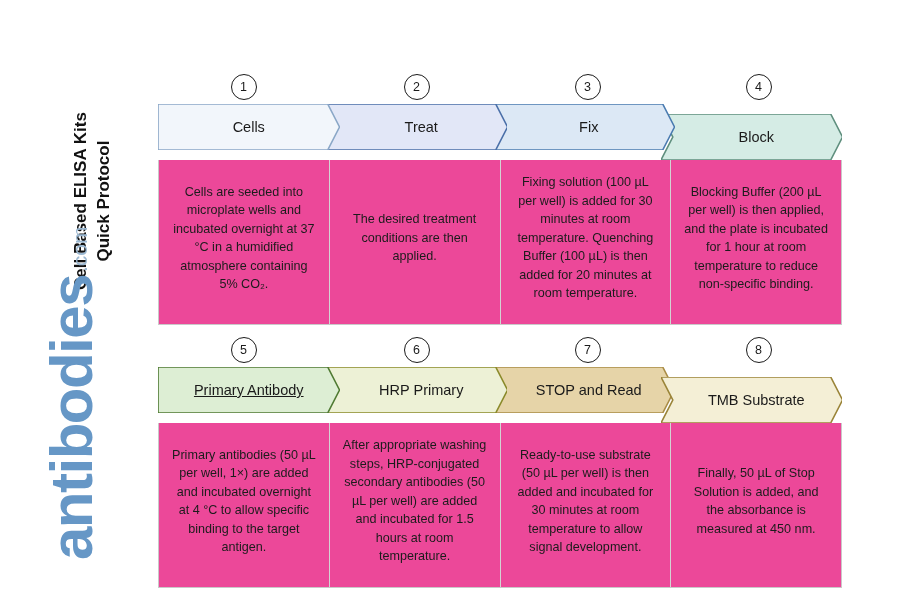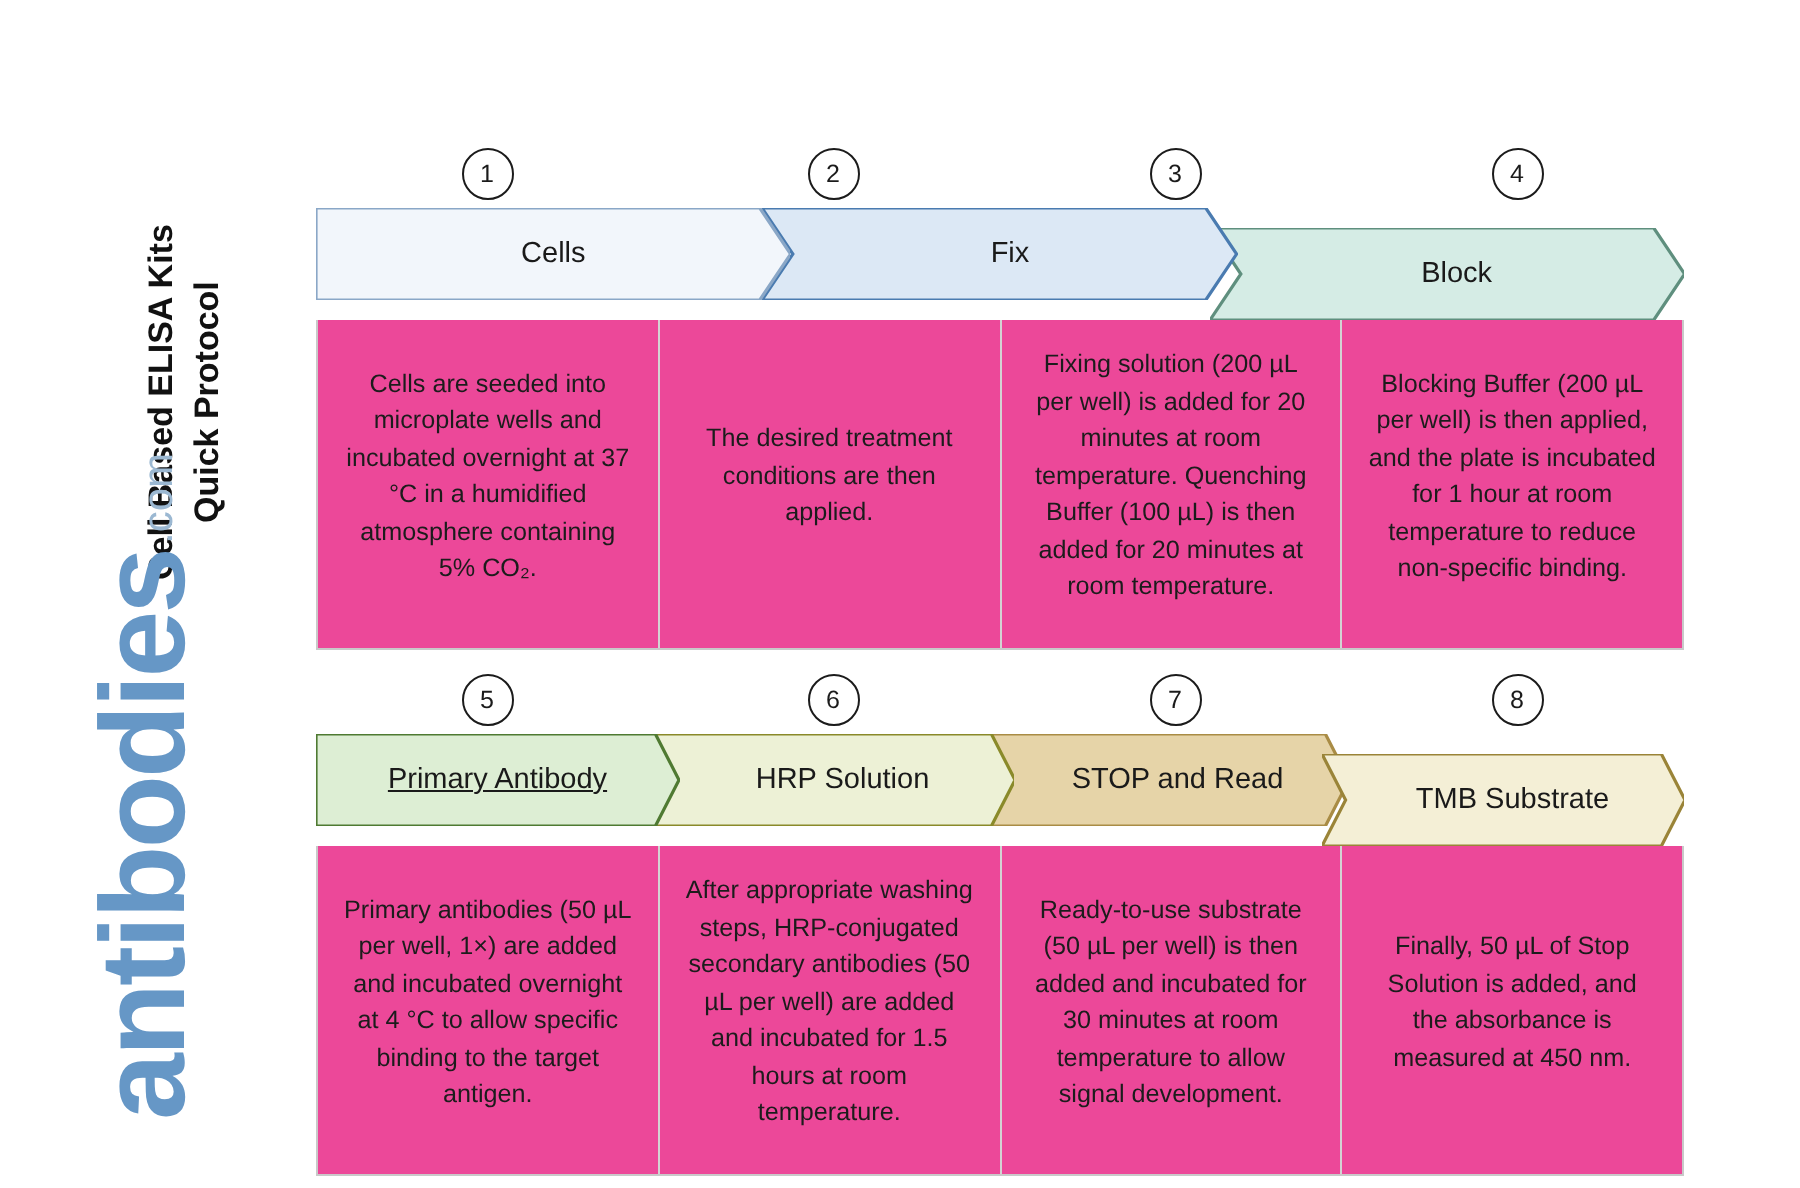--- a/index.html
+++ b/index.html
@@ -178,20 +178,28 @@
     </div>
     <div class="chev-strip">
       <div class="chev" style="z-index: 20;">
         <div class="chev-bg">
           <svg viewBox="0 0 200 46" preserveAspectRatio="none">
       <polygon points="0,0 187,0 200,23 187,46 0,46" fill="#f2f6fb" stroke="#8aa7c7" stroke-width="1.6" vector-effect="non-scaling-stroke" stroke-linejoin="miter"></polygon>
     </svg>
         </div>
         <span class="chev-label" style="padding-left: 0px;">Cells</span>
       </div>
+      <div class="chev" style="z-index: 19;">
+        <div class="chev-bg">
+          <svg viewBox="0 0 200 46" preserveAspectRatio="none">
+      <polygon points="0,0 187,0 200,23 187,46 0,46 13,23" fill="#e2e7f7" stroke="#4a6fa8" stroke-width="1.6" vector-effect="non-scaling-stroke" stroke-linejoin="miter"></polygon>
+    </svg>
+        </div>
+        <span class="chev-label">Treat</span>
+      </div>
       <div class="chev" style="z-index: 18;">
         <div class="chev-bg">
           <svg viewBox="0 0 200 46" preserveAspectRatio="none">
       <polygon points="0,0 187,0 200,23 187,46 0,46 13,23" fill="#dce8f5" stroke="#4a7bb0" stroke-width="1.6" vector-effect="non-scaling-stroke" stroke-linejoin="miter"></polygon>
     </svg>
         </div>
         <span class="chev-label">Fix</span>
       </div>
       <div class="chev" style="z-index: 17;">
         <div class="chev-bg">
@@ -203,21 +211,21 @@
       </div>
     </div>
     <div class="body-strip">
       <div class="body-cell">
         <div class="body-text">Cells are seeded into microplate wells and incubated overnight at 37 °C in a humidified atmosphere containing 5% CO₂.</div>
       </div>
       <div class="body-cell">
         <div class="body-text">The desired treatment conditions are then applied.</div>
       </div>
       <div class="body-cell">
-        <div class="body-text">Fixing solution (200 µL per well) is added for 20 minutes at room temperature. Quenching Buffer (100 µL) is then added for 20 minutes at room temperature.</div>
+        <div class="body-text">Fixing solution (100 µL per well) is added for 30 minutes at room temperature. Quenching Buffer (100 µL) is then added for 20 minutes at room temperature.</div>
       </div>
       <div class="body-cell">
         <div class="body-text">Blocking Buffer (200 µL per well) is then applied, and the plate is incubated for 1 hour at room temperature to reduce non-specific binding.</div>
       </div>
     </div>
   </div>
 <div class="row" id="row-2">
     <div class="badges">
       <div class="badge" style="left: 85.5px;">5</div>
       <div class="badge" style="left: 258.5px;">6</div>
@@ -232,21 +240,21 @@
     </svg>
         </div>
         <span class="chev-label" style="padding-left: 0px;">Primary Antibody</span>
       </div>
       <div class="chev" style="z-index: 19;">
         <div class="chev-bg">
           <svg viewBox="0 0 200 46" preserveAspectRatio="none">
       <polygon points="0,0 187,0 200,23 187,46 0,46 13,23" fill="#edf1d6" stroke="#8a8a2a" stroke-width="1.6" vector-effect="non-scaling-stroke" stroke-linejoin="miter"></polygon>
     </svg>
         </div>
-        <span class="chev-label">HRP Solution</span>
+        <span class="chev-label">HRP Primary</span>
       </div>
       <div class="chev" style="z-index: 17;">
         <div class="chev-bg">
           <svg viewBox="0 0 200 46" preserveAspectRatio="none">
       <polygon points="0,0 187,0 200,23 187,46 0,46 13,23" fill="#e6d4a8" stroke="#a98c45" stroke-width="1.6" vector-effect="non-scaling-stroke" stroke-linejoin="miter"></polygon>
     </svg>
         </div>
         <span class="chev-label">STOP and Read</span>
       </div>
       <div class="chev" style="z-index: 18;">

